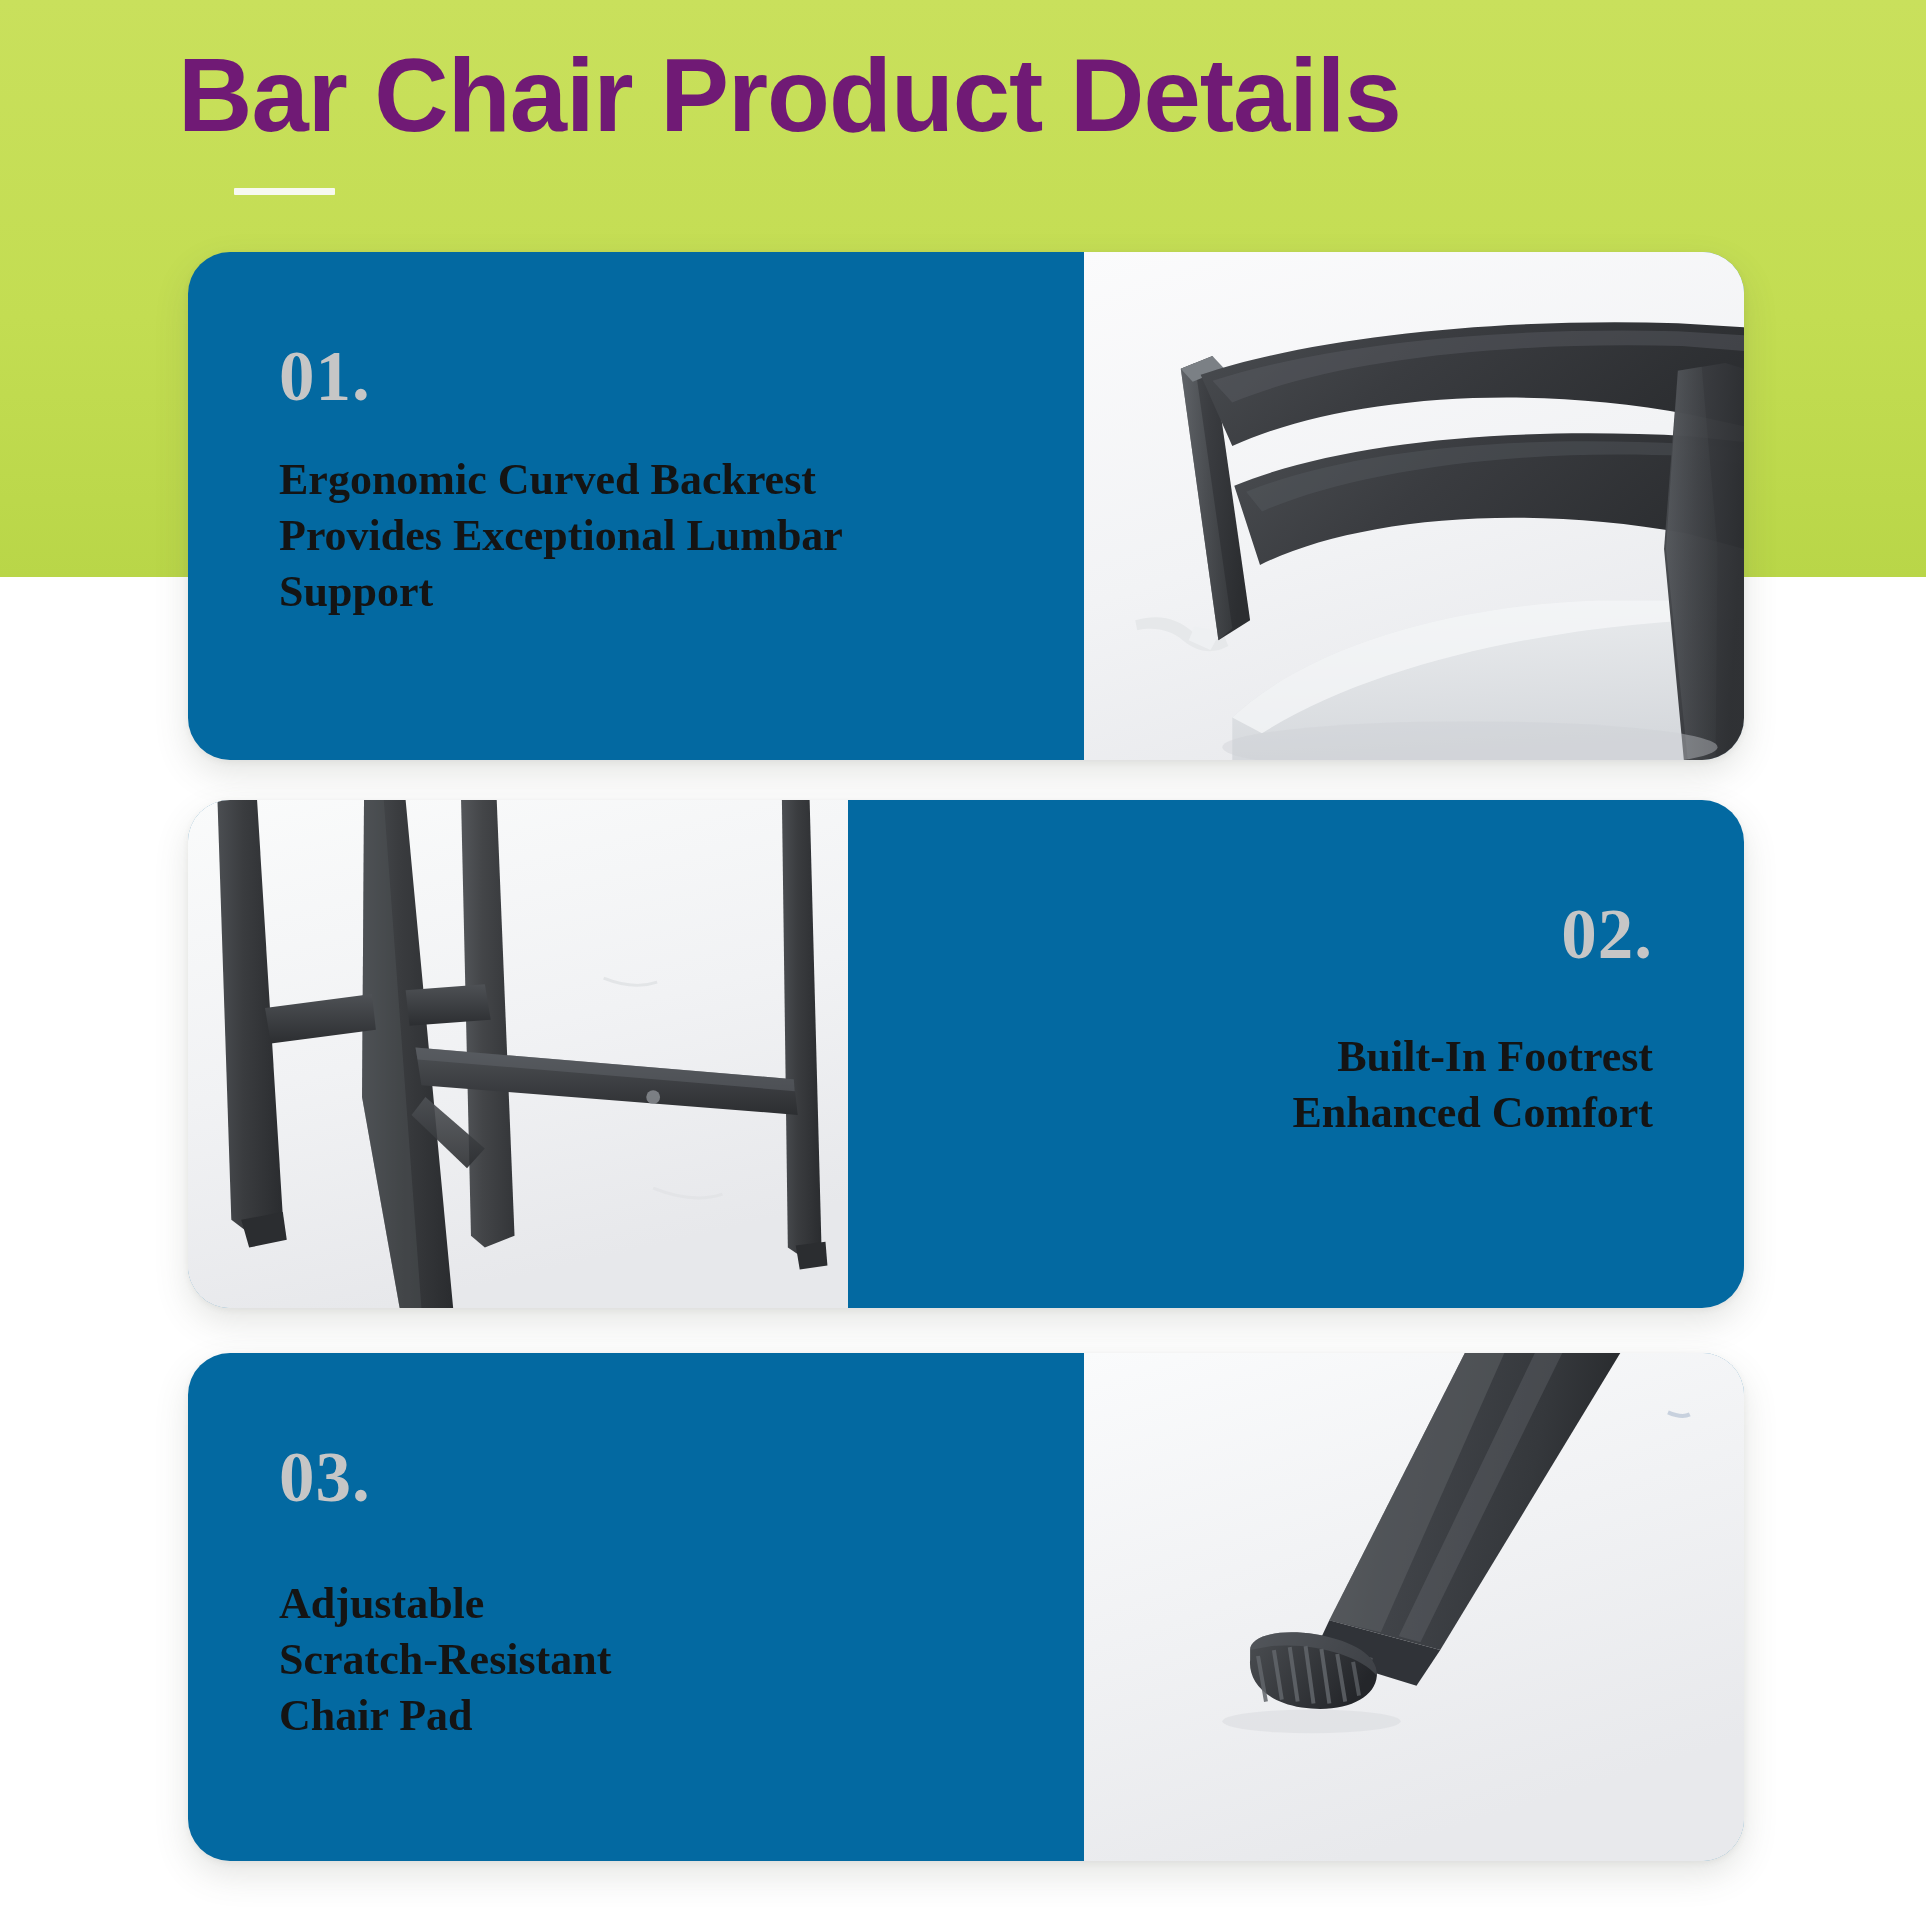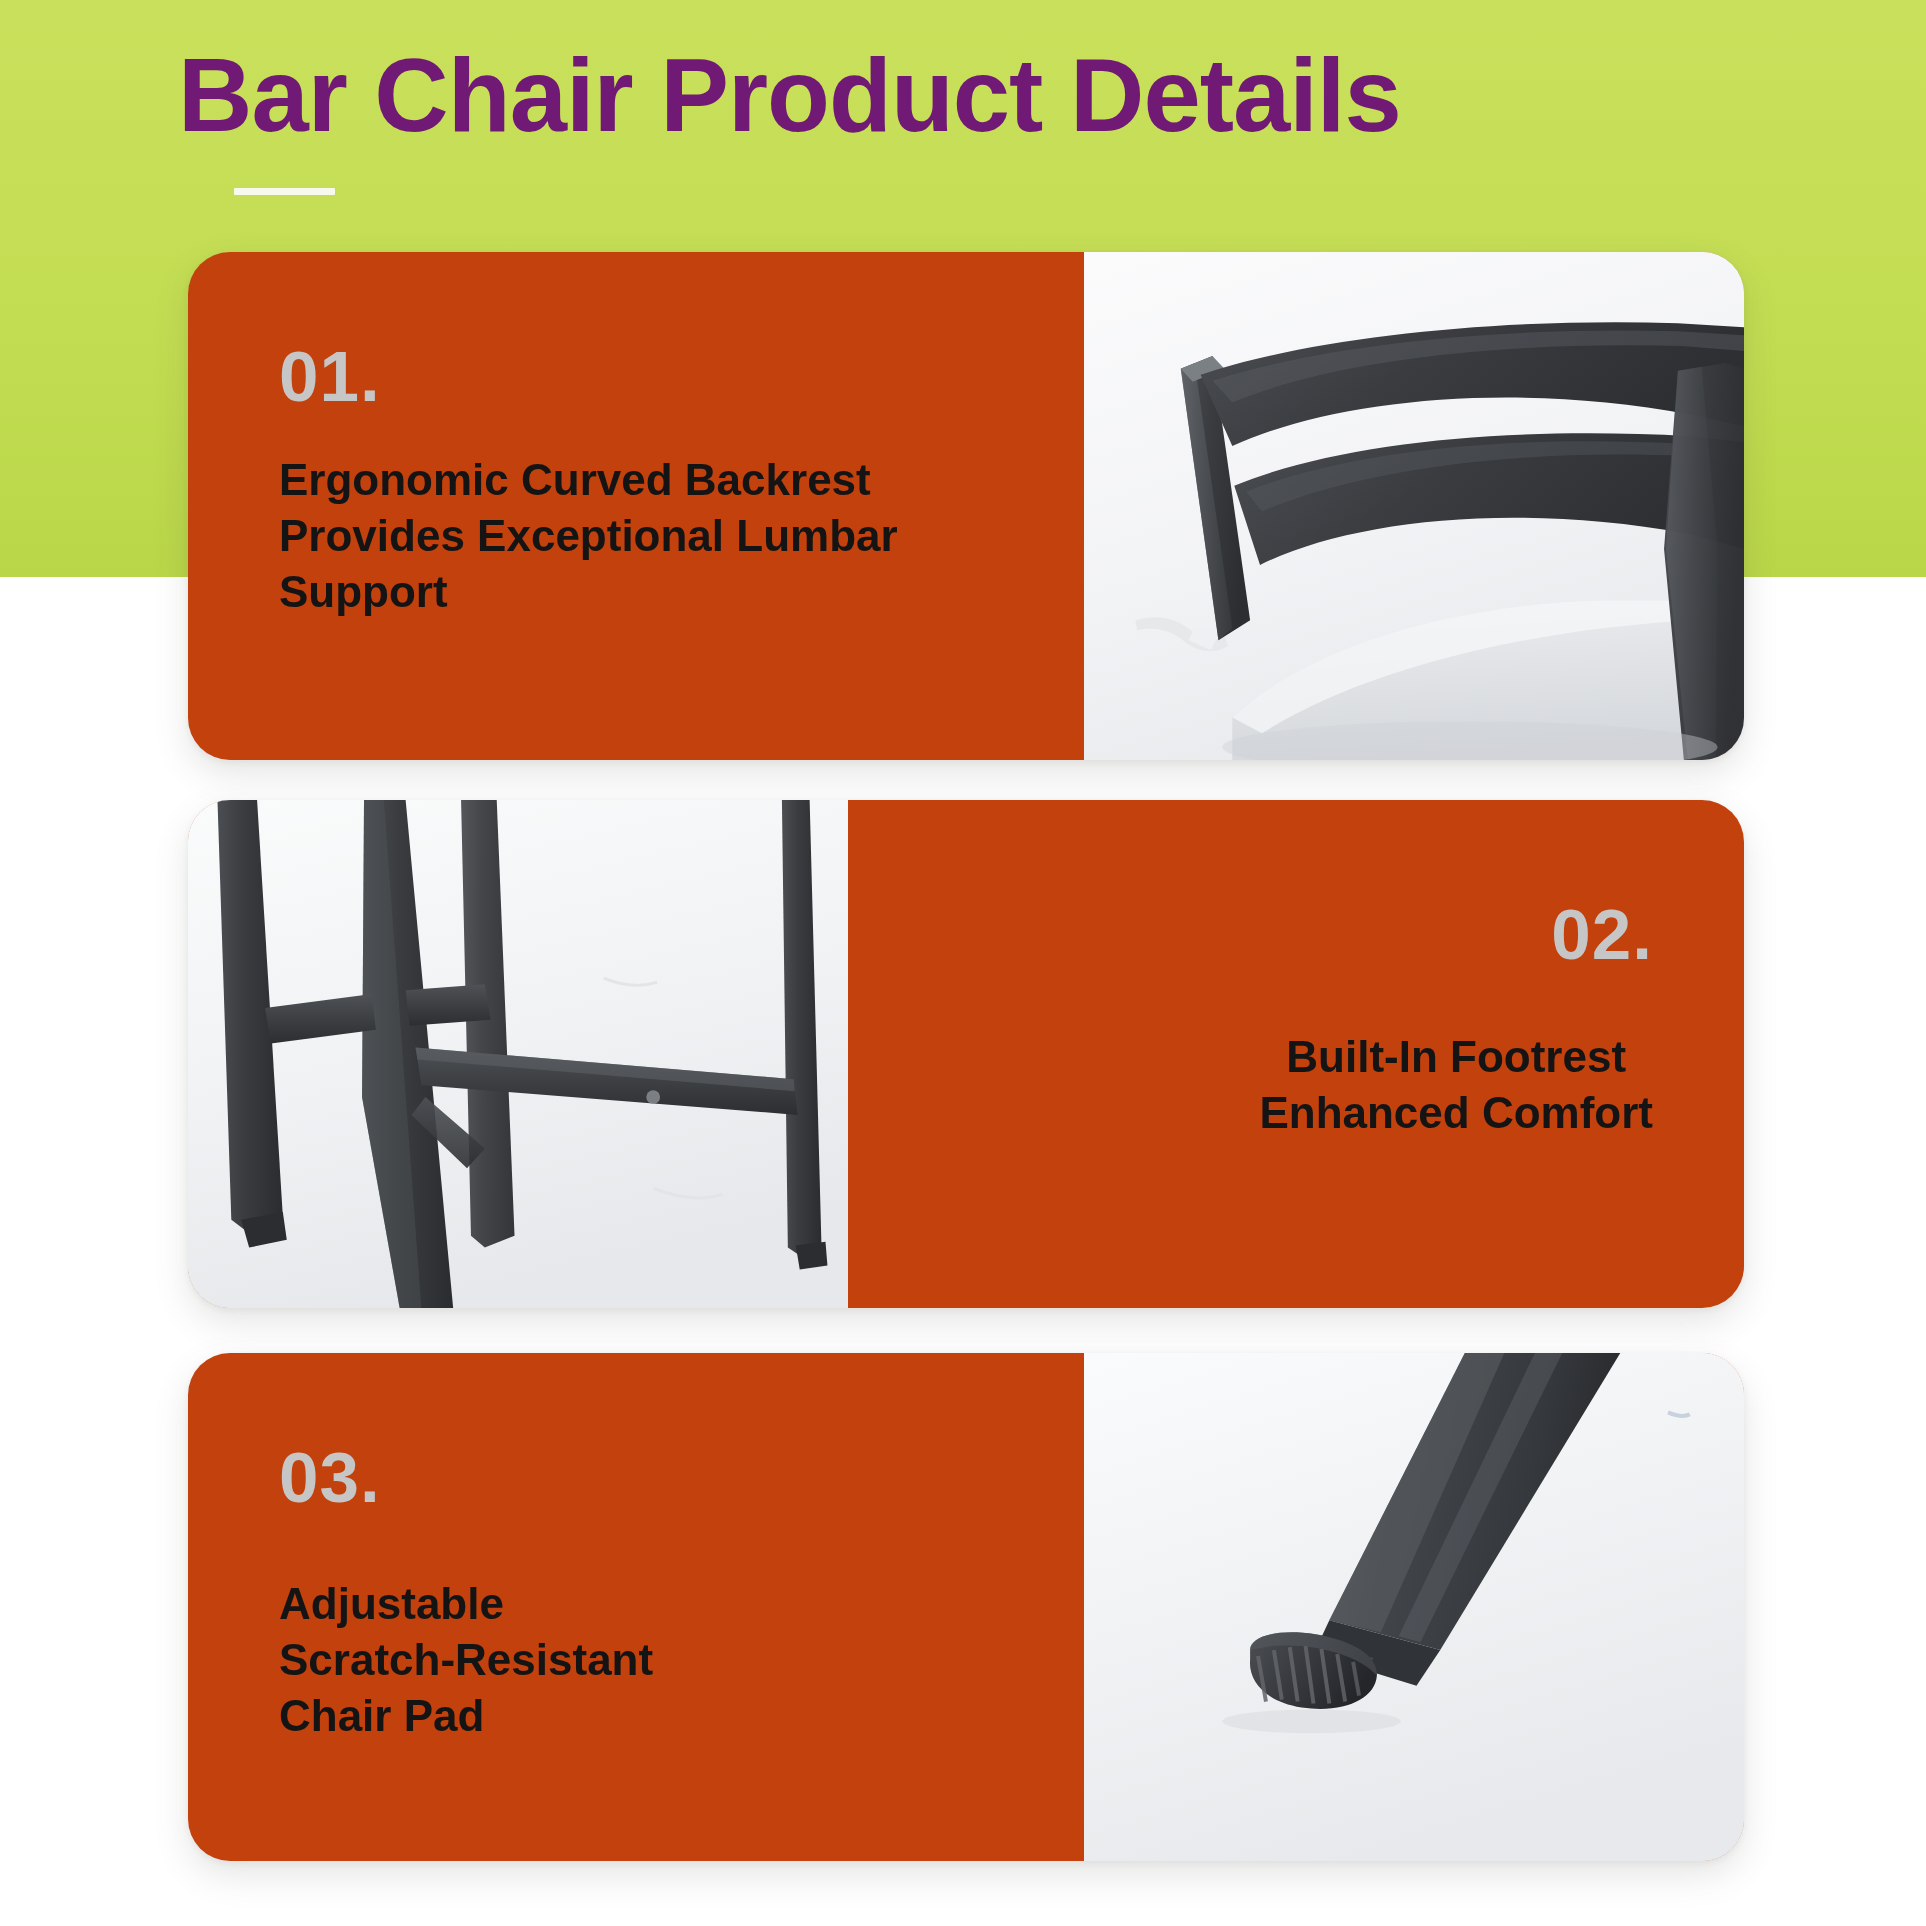--- a/index.html
+++ b/index.html
@@ -27,39 +27,40 @@
   }
   #title-accent{
     position:absolute;left:234px;top:188px;
     width:101px;height:7px;background:#f7f9ef;
     z-index:3;border-radius:1px;
   }
 
   
   .card{
     position:absolute;
-    background:#c2410c;
+    background:#0369a1;
     border-radius:42px;
     box-shadow:0 14px 34px rgba(90,95,80,0.16), 0 2px 6px rgba(90,95,80,0.08);
     overflow:hidden;
     z-index:5;
     display:flex;
+    font-family:Liberation Serif, serif;
   }
   #card-1{ left:188px; top:252px;  width:1556px; height:508px; }
   #card-2{ left:188px; top:800px;  width:1556px; height:508px; }
   #card-3{ left:188px; top:1353px; width:1556px; height:508px; }
 
   .card-text{
     width:896px;height:100%;
     box-sizing:border-box;
     display:flex;flex-direction:column;justify-content:flex-start;
     position:relative;
   }
   .card-text.left{  padding:89px 40px 0 91px;  text-align:left;  align-items:flex-start;}
-  .card-text.right{ padding:99px 91px 0 52px; text-align:center; align-items:flex-end; order:2;}
+  .card-text.right{ padding:99px 91px 0 52px; text-align:right; align-items:flex-end; order:2;}
 
   .step-num{
     font-size:71px;font-weight:bold;color:#c6c6c6;
     line-height:1.0;letter-spacing:1px;
   }
   .step-title{
     font-size:44px;font-weight:bold;color:#141414;
     line-height:1.27;letter-spacing:0px;
     margin-top:40px;
     white-space:pre-line;

